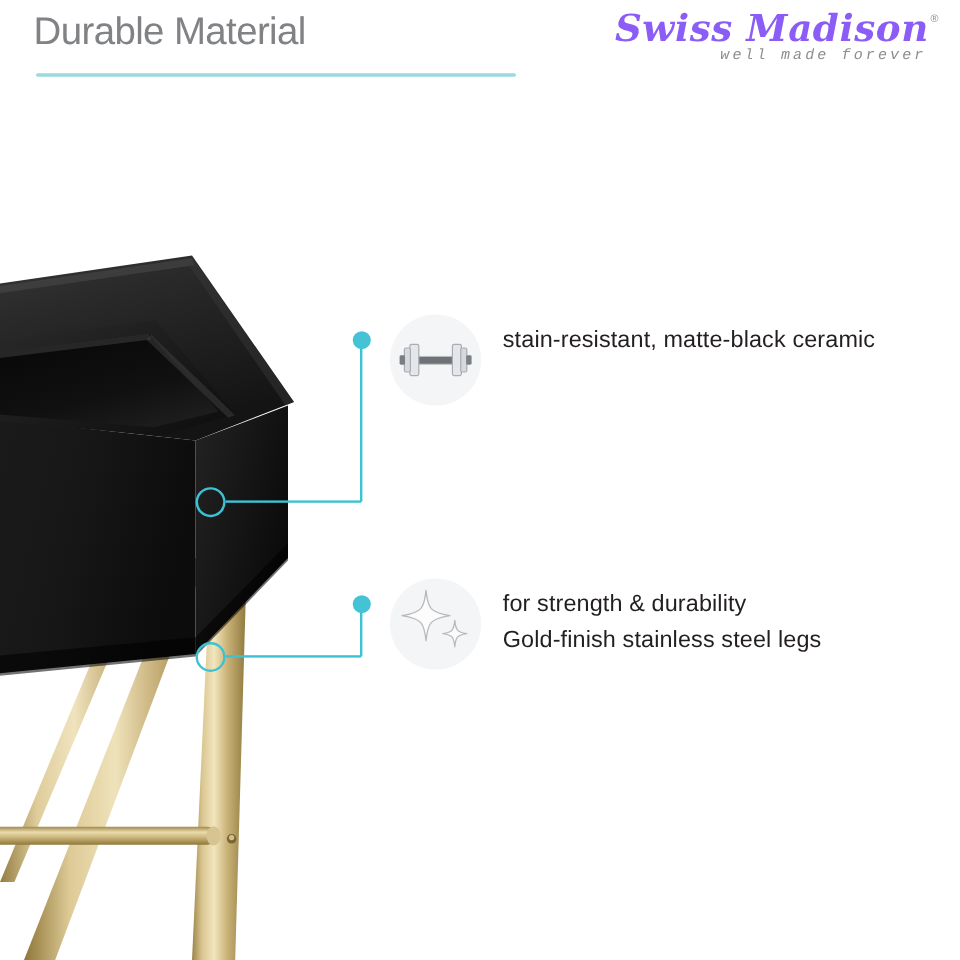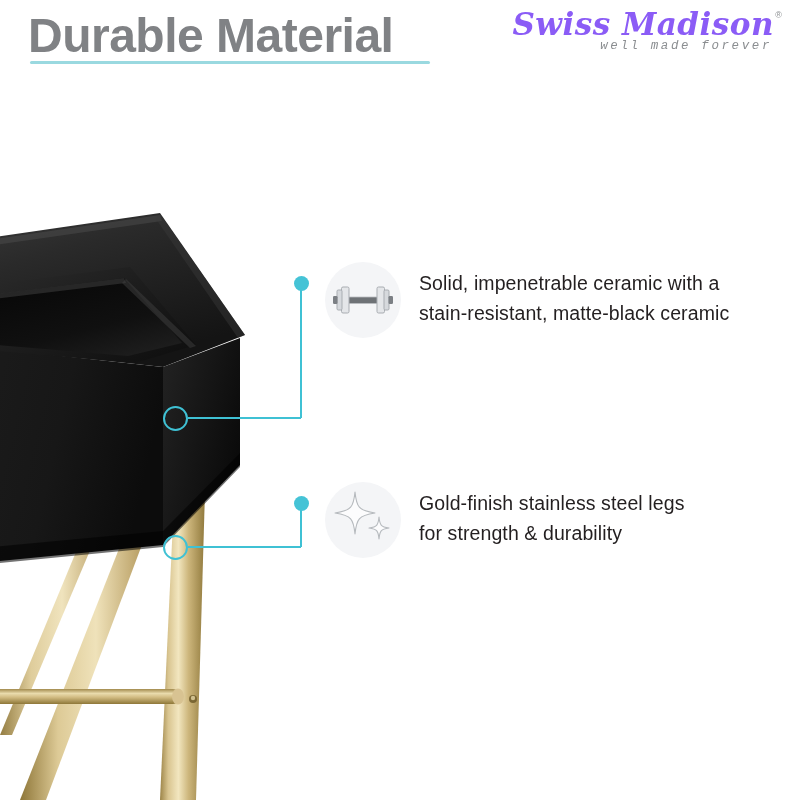--- a/index.html
+++ b/index.html
@@ -16,22 +16,22 @@
     height: 800px;
     background: #ffffff;
     overflow: hidden;
   }
 
   
   #page-title {
     position: absolute;
     left: 28px;
     top: 8px;
-    font-size: 48px;
-    font-weight: bold;
+    font-size: 32px;
+    font-weight: normal;
     color: #808285;
     letter-spacing: -0.5px;
     line-height: 1.15;
     white-space: nowrap;
   }
   #title-underline {
     position: absolute;
     left: 30px;
     top: 61px;
     width: 400px;
@@ -247,21 +247,20 @@
 
       <rect x="52" y="25" width="7.5" height="26" rx="1.5" fill="#e4e6e9" stroke="#a9adb2" stroke-width="1"></rect>
 
       <rect x="59" y="28" width="5" height="20" rx="1.2" fill="#d6d9dd" stroke="#a9adb2" stroke-width="1"></rect>
 
       <rect x="63.5" y="34" width="4.5" height="8" rx="1.2" fill="#7b7f84"></rect>
     </svg>
   </div>
 
   <div class="callout-text" style="left:419px; top:269px; width:360px;">
-    <div>Solid, impenetrable ceramic with a</div>
     <div>stain-resistant, matte-black ceramic</div>
   </div>
 
   <div class="ring" style="left:163px; top:535px;"></div>
   <div class="leader leader-h" style="left:188px; top:546px; width:113px;"></div>
   <div class="leader leader-v" style="left:300px; top:508px; height:39px;"></div>
   <div class="dot" style="left:294px; top:496px;"></div>
 
   <div class="badge" style="left:325px; top:482px;">
     <svg width="76" height="76" viewBox="0 0 76 76">
@@ -274,17 +273,17 @@
 
       <path d="M 54 35
                C 54.8 43, 55.8 44.8, 64 46
                C 55.8 47.2, 54.8 49, 54 57
                C 53.2 49, 52.2 47.2, 44 46
                C 52.2 44.8, 53.2 43, 54 35 Z" fill="#fcfcfd" stroke="#b6babe" stroke-width="1.1" stroke-linejoin="round"></path>
     </svg>
   </div>
 
   <div class="callout-text" style="left:419px; top:489px; width:360px;">
+    <div>for strength &amp; durability</div>
     <div>Gold-finish stainless steel legs</div>
-    <div>for strength &amp; durability</div>
   </div>
 
 </div>
 
 </body></html>

